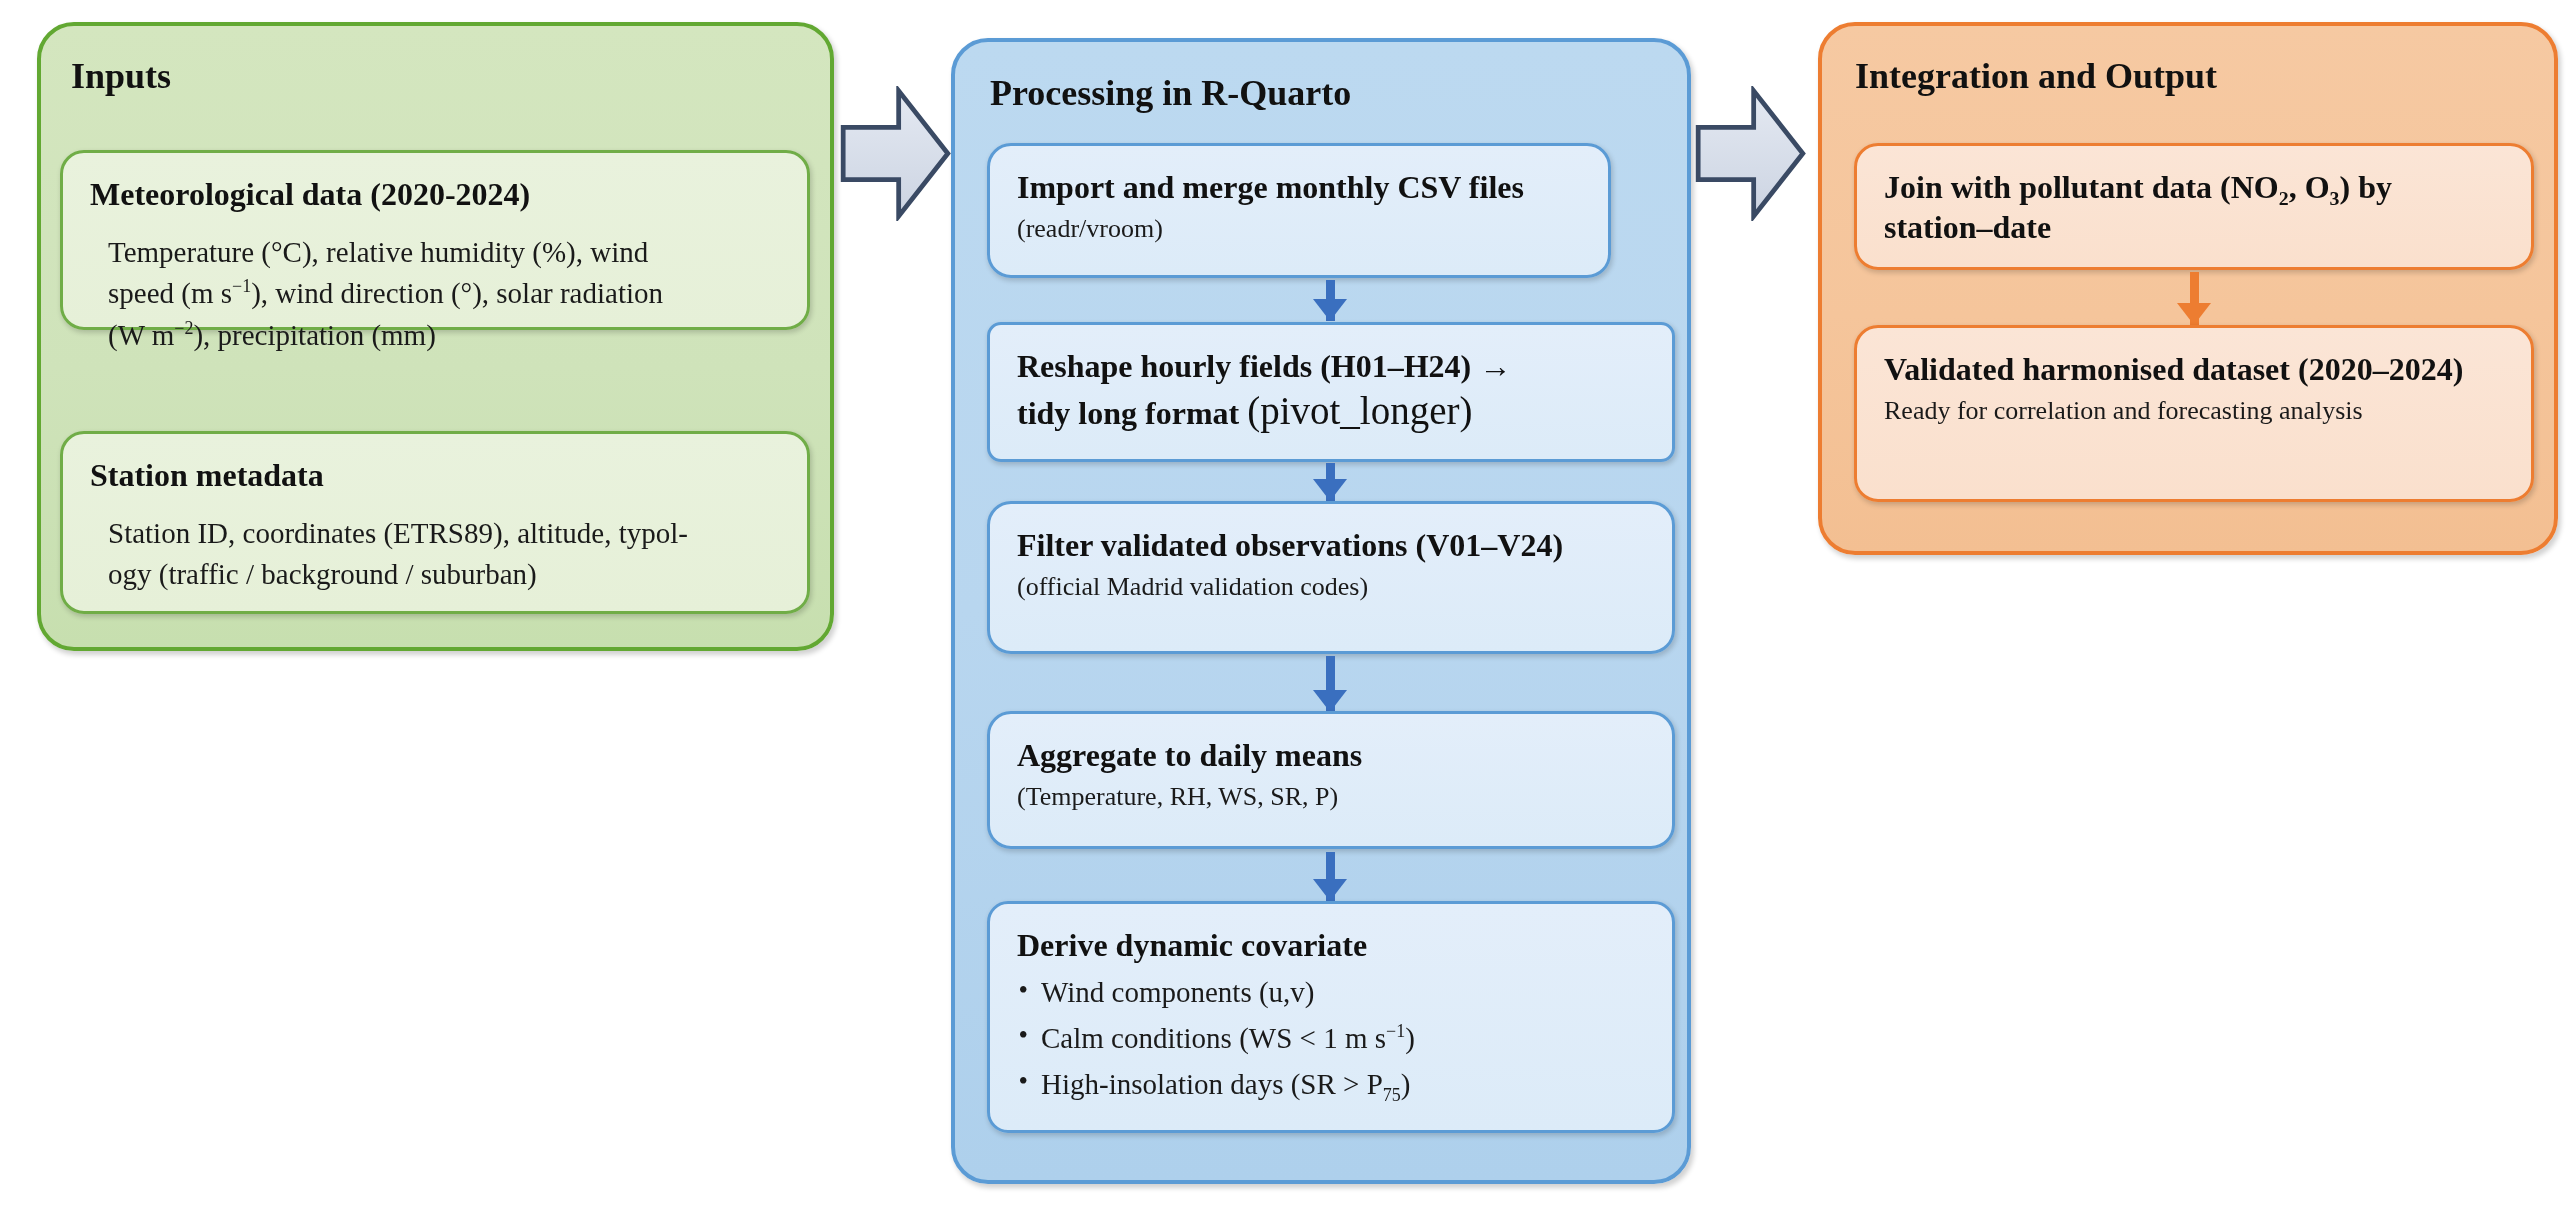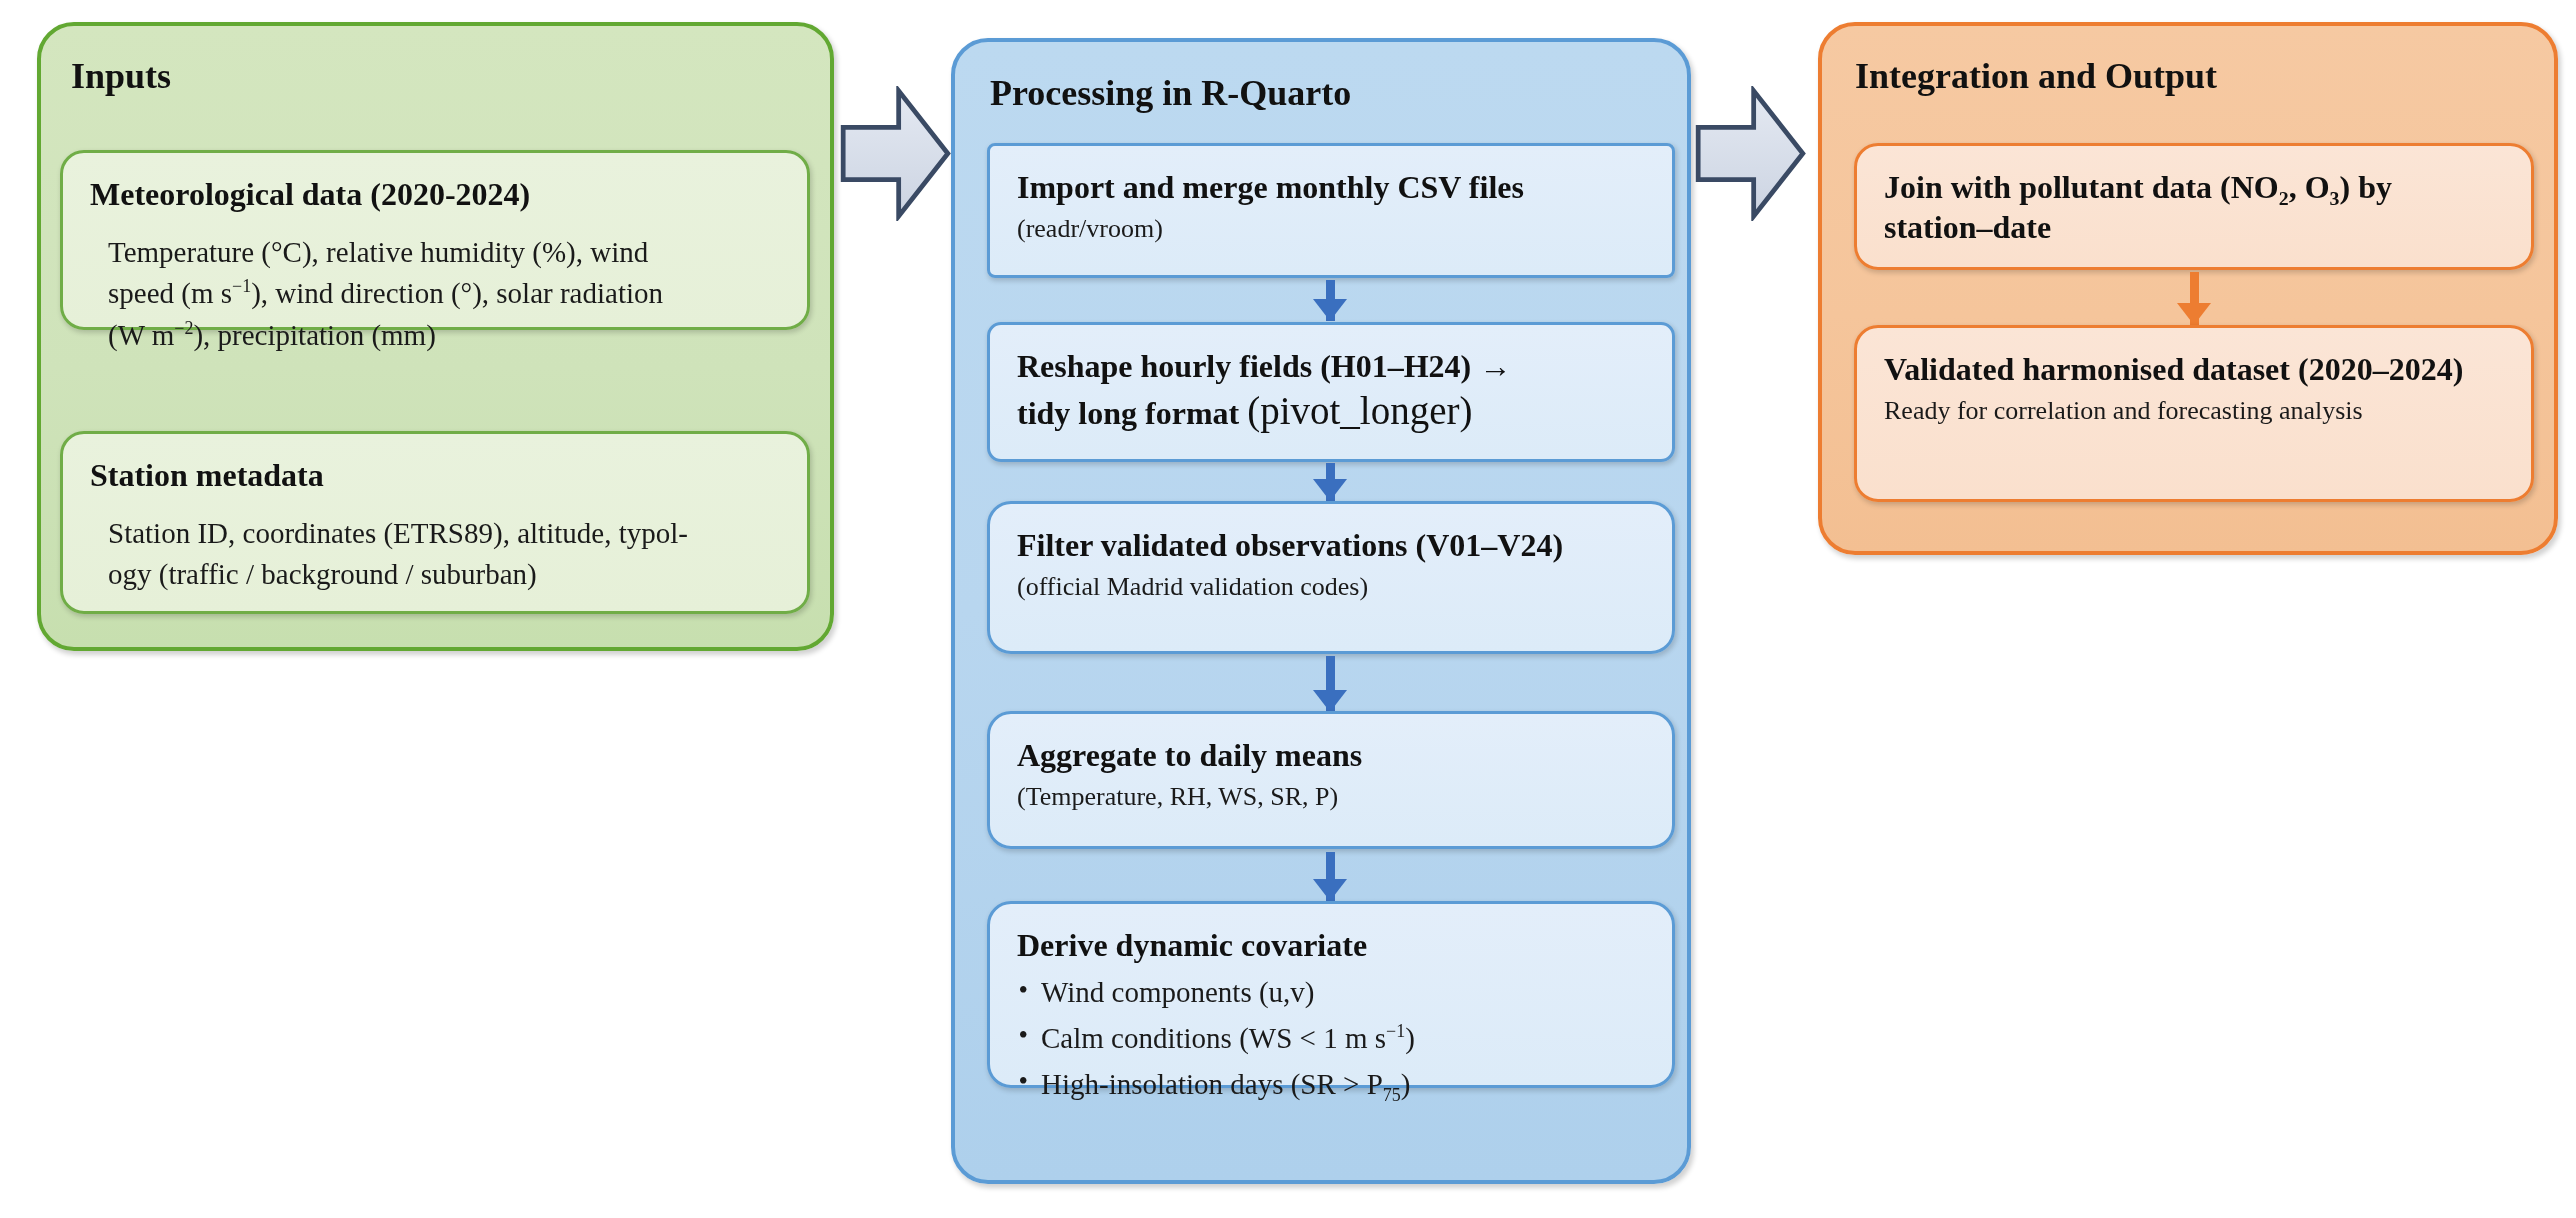--- a/index.html
+++ b/index.html
@@ -142,25 +142,25 @@
   }
 
   sup { font-size: 0.62em; vertical-align: super; line-height: 0; }
   sub { font-size: 0.62em; vertical-align: sub;  line-height: 0; }
 
   
   #card-met      { left: 60px;  top: 150px; width: 750px; height: 180px; }
   #card-station  { left: 60px;  top: 431px; width: 750px; height: 183px; }
 
   
-  #card-import   { left: 987px; top: 143px;  width: 688px; height: 135px; border-radius: 8px; }
+  #card-import   { left: 987px; top: 143px;  width: 624px; height: 135px; }
   #card-reshape  { left: 987px; top: 322px;  width: 688px; height: 140px; border-radius: 14px; }
   #card-filter   { left: 987px; top: 501px;  width: 688px; height: 153px; }
   #card-aggr     { left: 987px; top: 711px;  width: 688px; height: 138px; }
-  #card-derive   { left: 987px; top: 901px; width: 688px; height: 187px; }
+  #card-derive   { left: 987px; top: 901px; width: 688px; height: 232px; border-radius: 21px; }
 
   
   #card-join     { left: 1854px; top: 143px; width: 680px; height: 127px; }
   #card-valid    { left: 1854px; top: 325px; width: 680px; height: 177px; }
 
   
   .vconn {
     position: absolute;
     width: 35px;
   }

